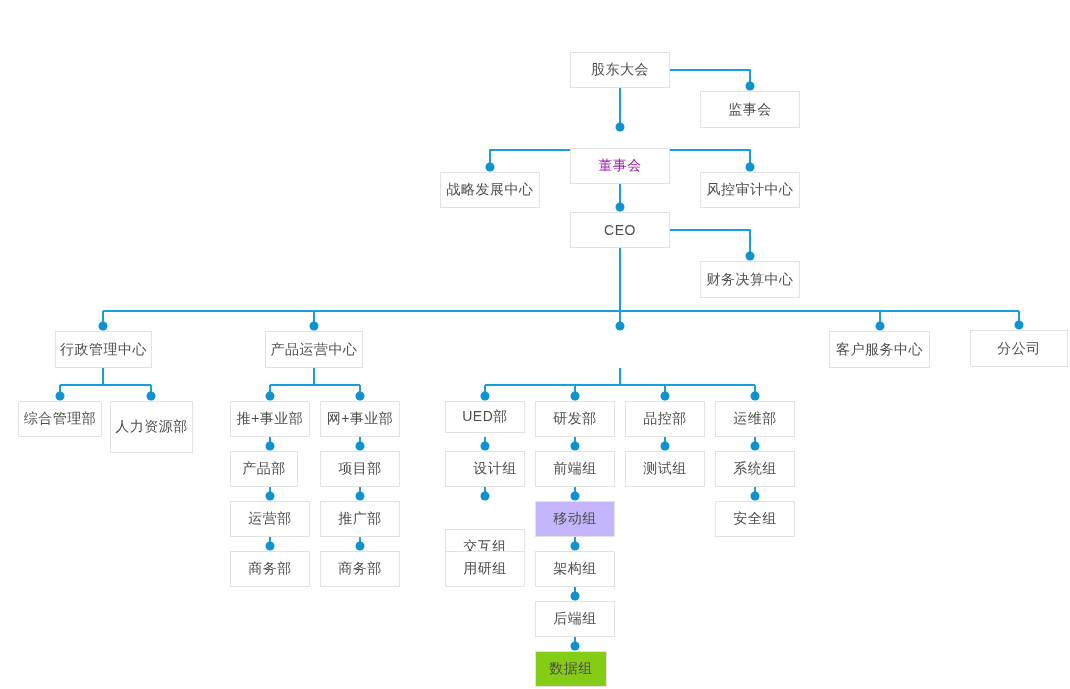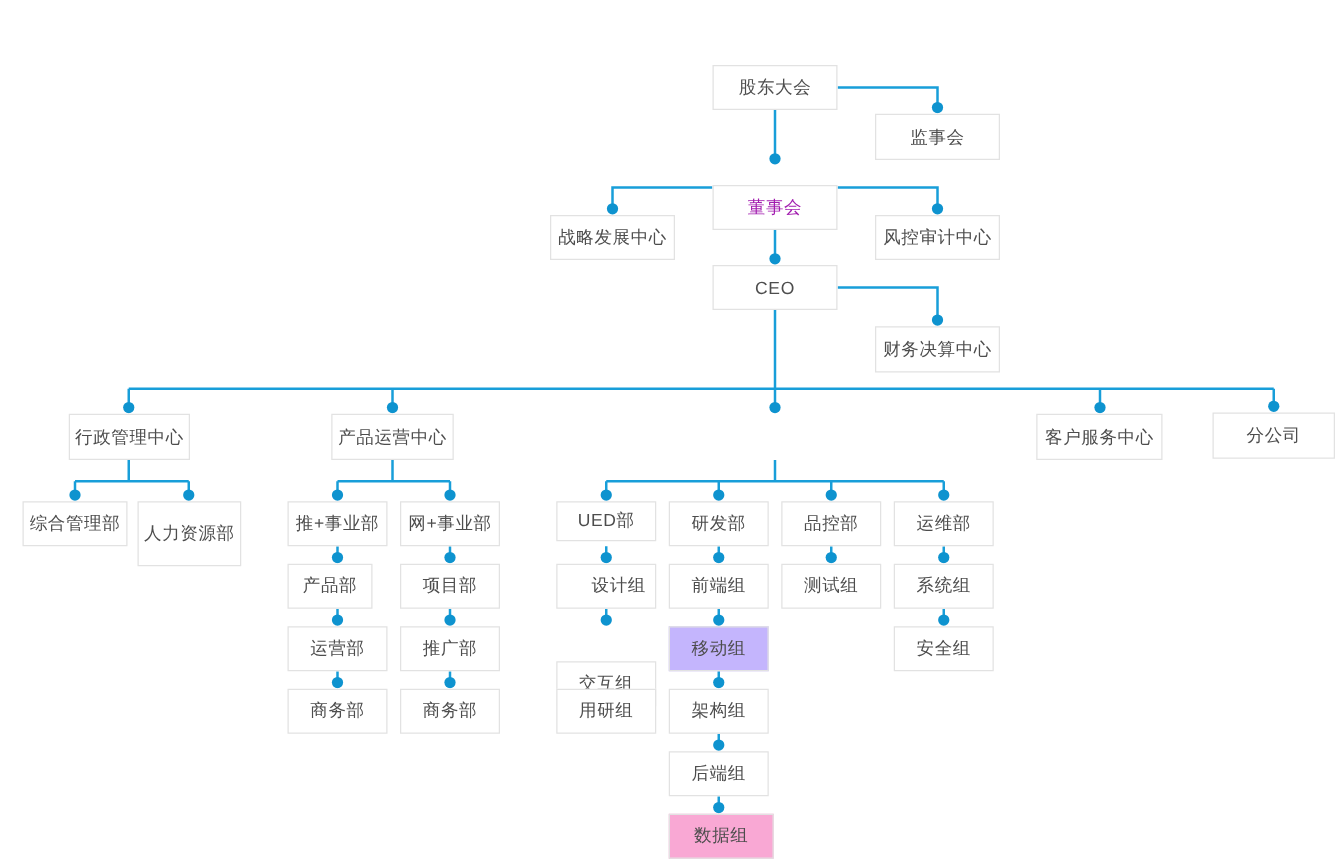--- a/index.html
+++ b/index.html
@@ -159,14 +159,14 @@
     <div class="node" style="left: 230px; top: 501px; width: 80px; height: 36px; border-color: rgb(226, 226, 226); background: rgb(255, 255, 255); color: rgb(77, 77, 77);">运营部</div>
     <div class="node" style="left: 320px; top: 501px; width: 80px; height: 36px; border-color: rgb(226, 226, 226); background: rgb(255, 255, 255); color: rgb(77, 77, 77);">推广部</div>
     <div class="node" style="left: 445px; top: 501px; width: 80px; height: 36px; border-color: rgb(226, 226, 226); background: rgb(255, 255, 255); color: rgb(77, 77, 77); margin-top: 28px;">交互组</div>
     <div class="node" style="left: 535px; top: 501px; width: 80px; height: 36px; border-color: rgb(226, 226, 226); background: #c4b5fd; color: rgb(77, 77, 77);">移动组</div>
     <div class="node" style="left: 715px; top: 501px; width: 80px; height: 36px; border-color: rgb(226, 226, 226); background: rgb(255, 255, 255); color: rgb(77, 77, 77);">安全组</div>
     <div class="node" style="left: 230px; top: 551px; width: 80px; height: 36px; border-color: rgb(226, 226, 226); background: rgb(255, 255, 255); color: rgb(77, 77, 77);">商务部</div>
     <div class="node" style="left: 320px; top: 551px; width: 80px; height: 36px; border-color: rgb(226, 226, 226); background: rgb(255, 255, 255); color: rgb(77, 77, 77);">商务部</div>
     <div class="node" style="left: 445px; top: 551px; width: 80px; height: 36px; border-color: rgb(226, 226, 226); background: rgb(255, 255, 255); color: rgb(77, 77, 77);">用研组</div>
     <div class="node" style="left: 535px; top: 551px; width: 80px; height: 36px; border-color: rgb(226, 226, 226); background: rgb(255, 255, 255); color: rgb(77, 77, 77);">架构组</div>
     <div class="node" style="left: 535px; top: 601px; width: 80px; height: 36px; border-color: rgb(226, 226, 226); background: rgb(255, 255, 255); color: rgb(77, 77, 77);">后端组</div>
-    <div class="node" style="left: 535px; top: 651px; width: 84px; height: 36px; border-color: rgb(226, 226, 226); background: #f9a8d4; color: rgb(77, 77, 77);">数据组</div>
+    <div class="node" style="left: 535px; top: 651px; width: 72px; height: 36px; border-color: rgb(226, 226, 226); background: #84cc16; color: rgb(77, 77, 77);">数据组</div>
   </div>
 
 </body></html>

